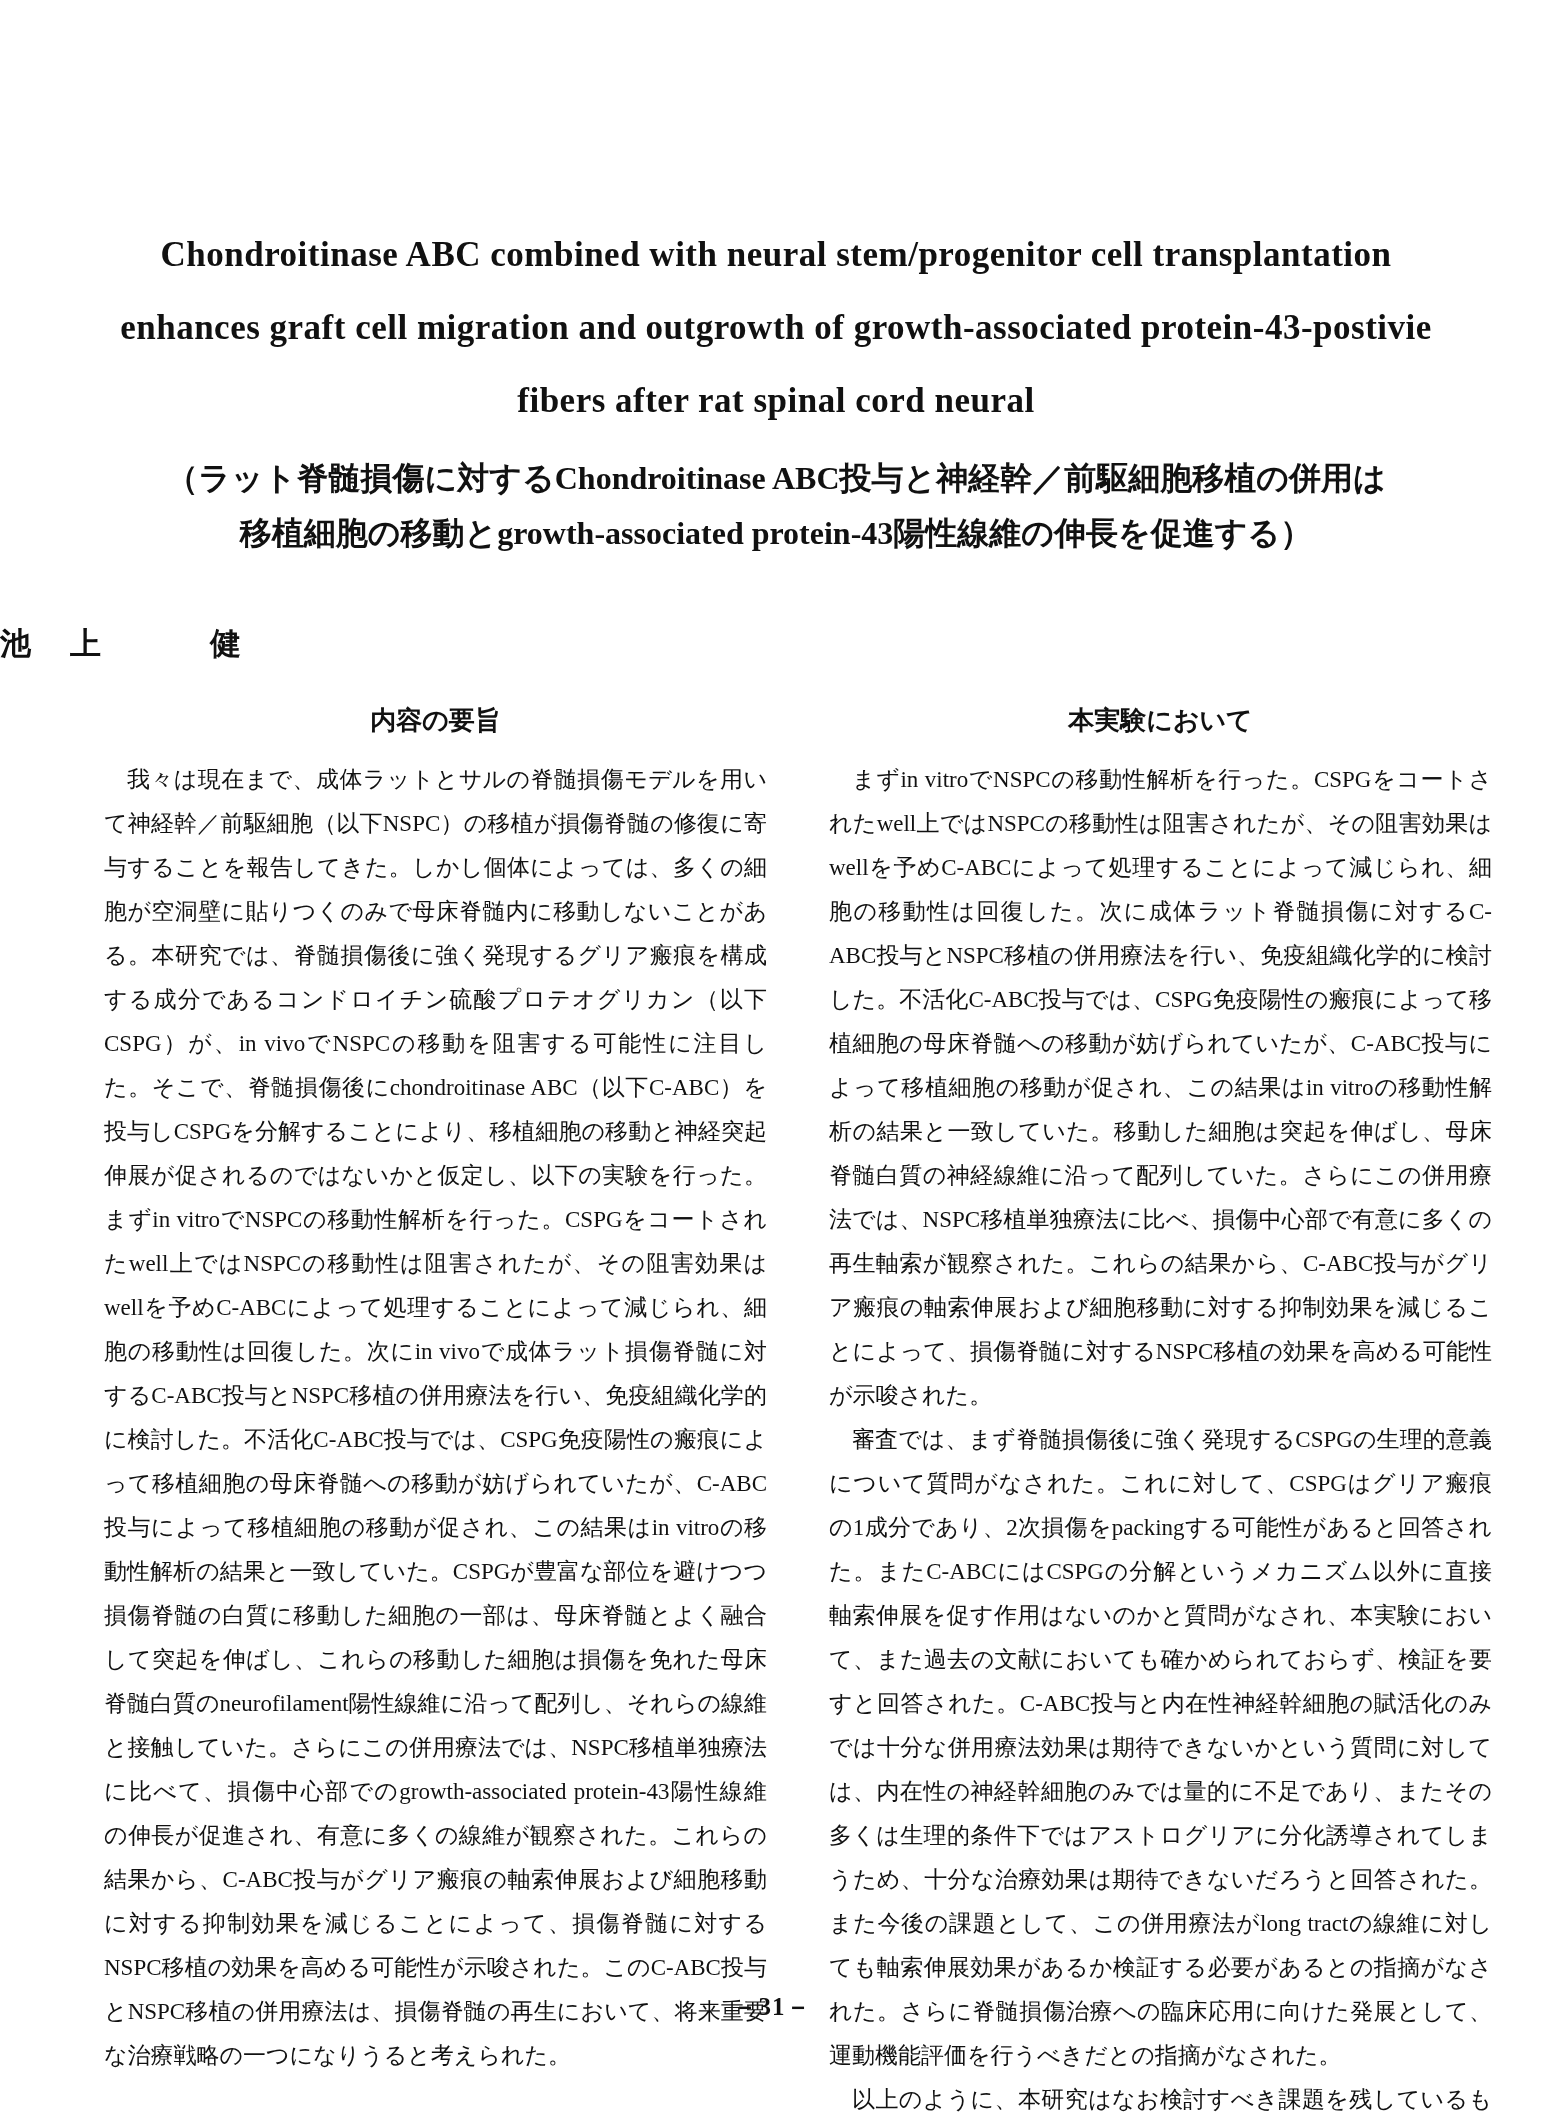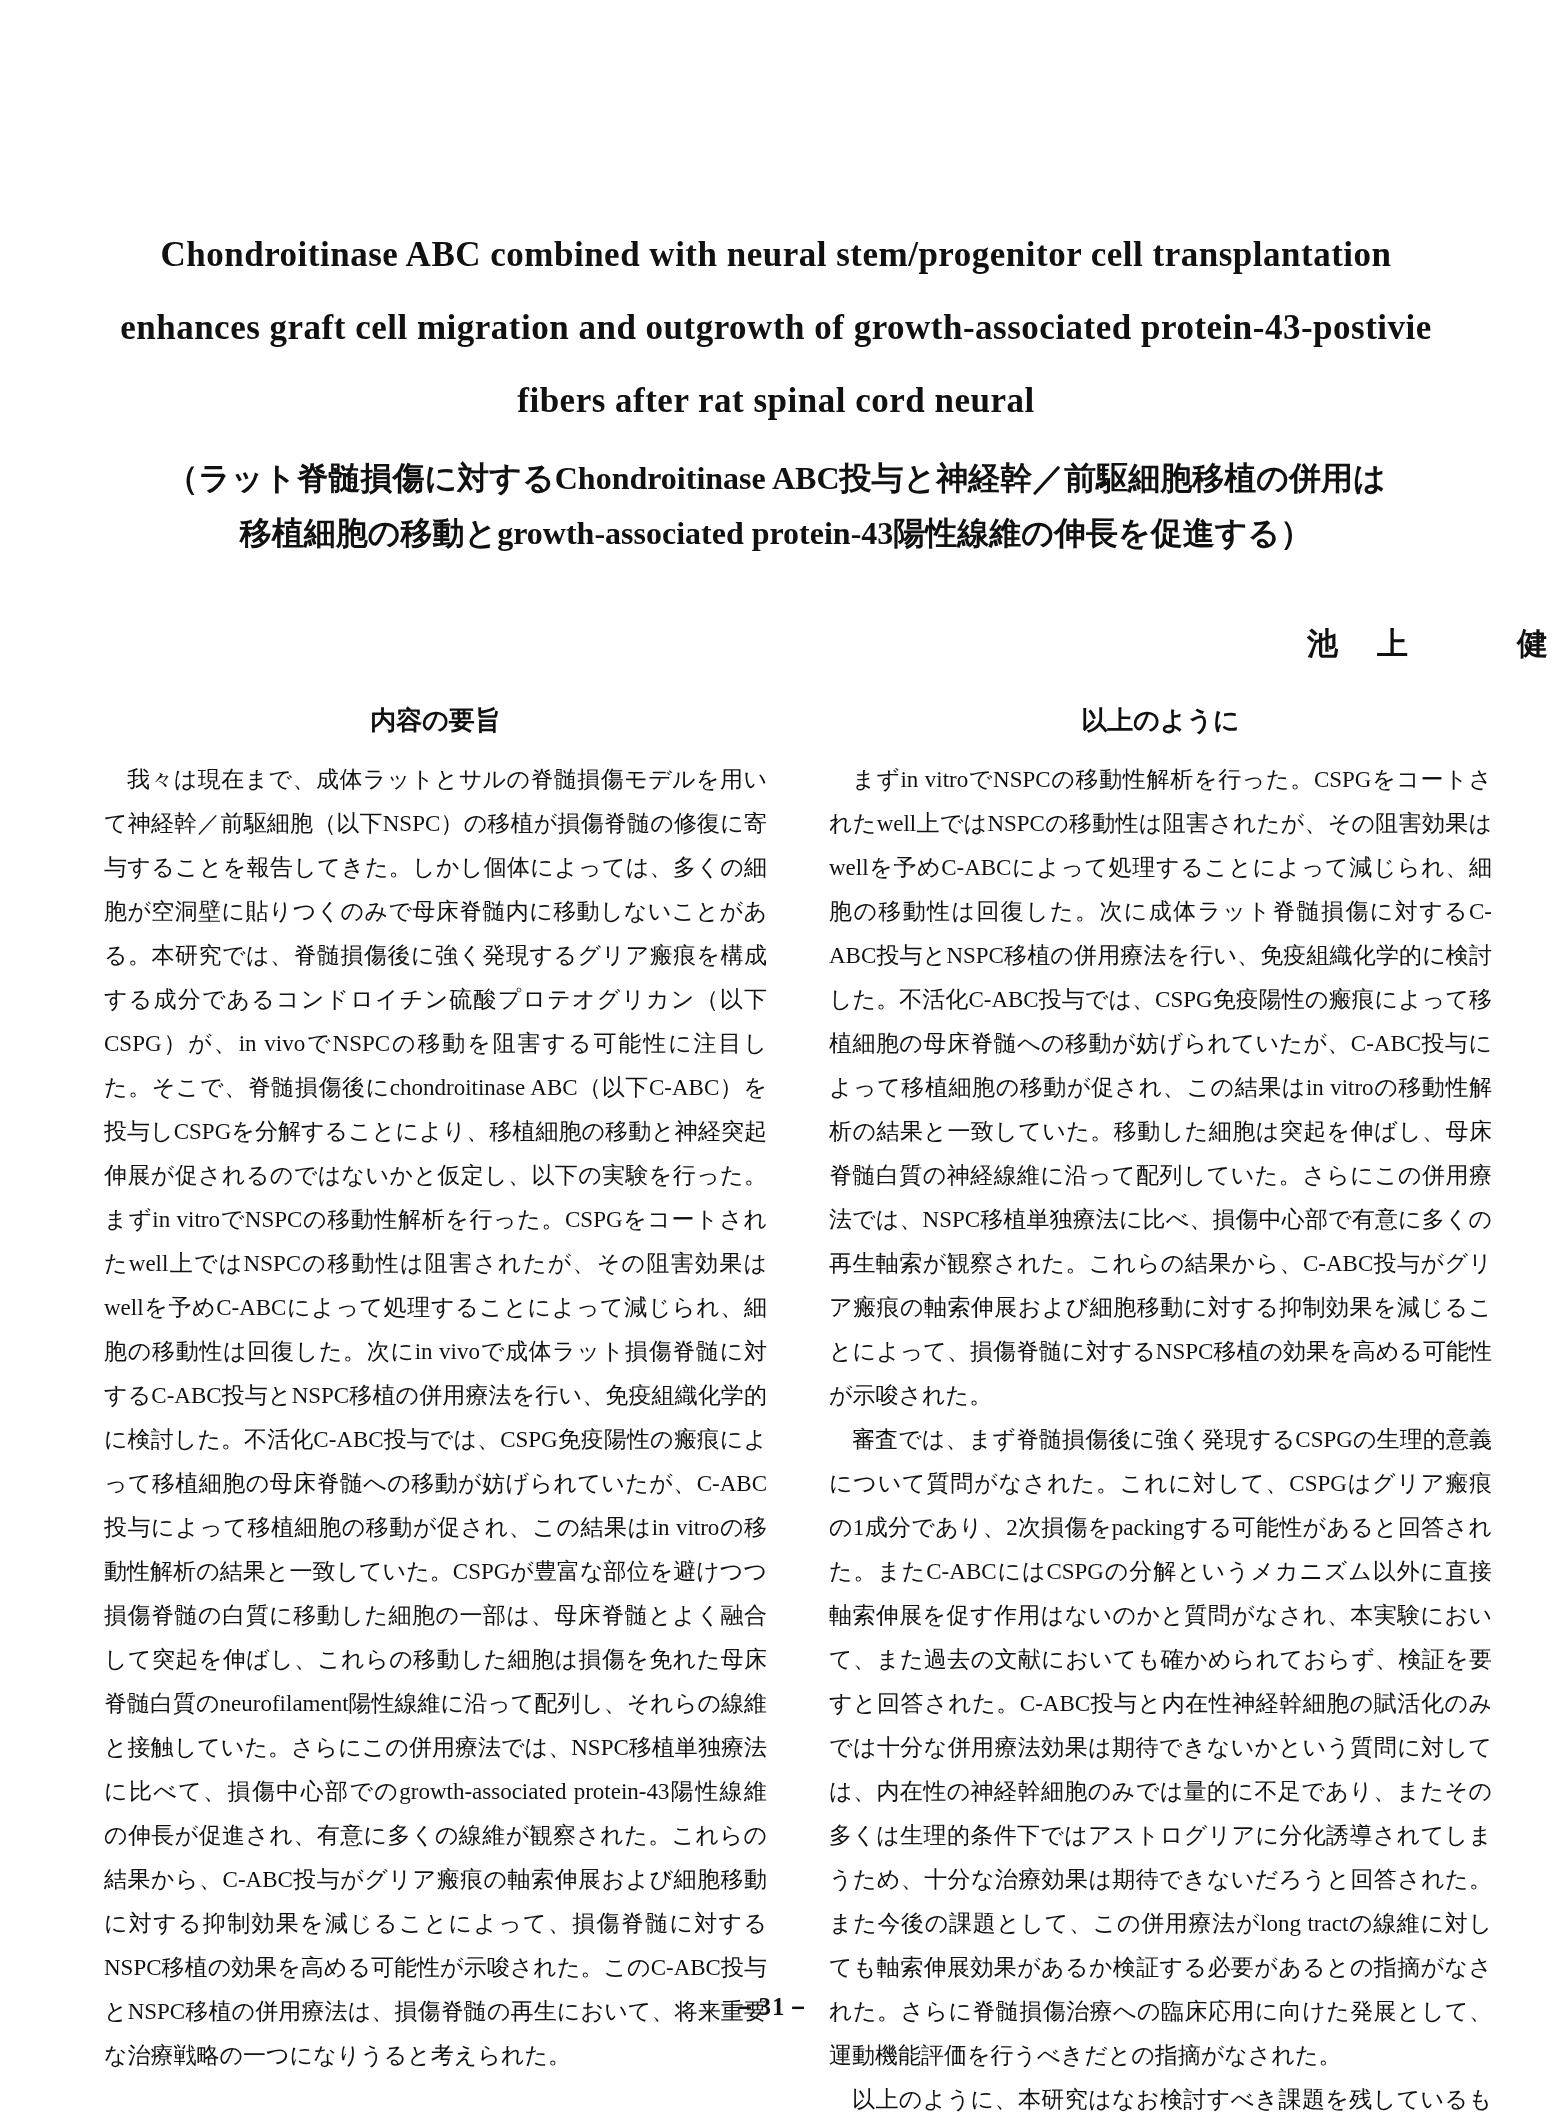--- a/index.html
+++ b/index.html
@@ -25,21 +25,21 @@
     letter-spacing: 0.5px;
   }
   .title-jp {
     margin-top: 14px;
     font-size: 32px;
     line-height: 55px;
     font-weight: 600;
   }
   .author {
     margin-top: 62px;
-    text-align: right;
+    text-align: left;
     font-size: 31px;
     font-weight: 700;
     letter-spacing: 4px;
   }
   .columns {
     display: flex;
     margin-top: 38px;
     padding: 0 60px;
     gap: 18px;
   }
@@ -90,21 +90,21 @@
   <div class="author">池　上　　　健</div>
 
   <div class="columns">
 
     <div class="col">
       <div class="col-heading">内容の要旨</div>
       <p>我々は現在まで、成体ラットとサルの脊髄損傷モデルを用いて神経幹／前駆細胞（以下NSPC）の移植が損傷脊髄の修復に寄与することを報告してきた。しかし個体によっては、多くの細胞が空洞壁に貼りつくのみで母床脊髄内に移動しないことがある。本研究では、脊髄損傷後に強く発現するグリア瘢痕を構成する成分であるコンドロイチン硫酸プロテオグリカン（以下CSPG）が、in vivoでNSPCの移動を阻害する可能性に注目した。そこで、脊髄損傷後にchondroitinase ABC（以下C-ABC）を投与しCSPGを分解することにより、移植細胞の移動と神経突起伸展が促されるのではないかと仮定し、以下の実験を行った。まずin vitroでNSPCの移動性解析を行った。CSPGをコートされたwell上ではNSPCの移動性は阻害されたが、その阻害効果はwellを予めC-ABCによって処理することによって減じられ、細胞の移動性は回復した。次にin vivoで成体ラット損傷脊髄に対するC-ABC投与とNSPC移植の併用療法を行い、免疫組織化学的に検討した。不活化C-ABC投与では、CSPG免疫陽性の瘢痕によって移植細胞の母床脊髄への移動が妨げられていたが、C-ABC投与によって移植細胞の移動が促され、この結果はin vitroの移動性解析の結果と一致していた。CSPGが豊富な部位を避けつつ損傷脊髄の白質に移動した細胞の一部は、母床脊髄とよく融合して突起を伸ばし、これらの移動した細胞は損傷を免れた母床脊髄白質のneurofilament陽性線維に沿って配列し、それらの線維と接触していた。さらにこの併用療法では、NSPC移植単独療法に比べて、損傷中心部でのgrowth-associated protein-43陽性線維の伸長が促進され、有意に多くの線維が観察された。これらの結果から、C-ABC投与がグリア瘢痕の軸索伸展および細胞移動に対する抑制効果を減じることによって、損傷脊髄に対するNSPC移植の効果を高める可能性が示唆された。このC-ABC投与とNSPC移植の併用療法は、損傷脊髄の再生において、将来重要な治療戦略の一つになりうると考えられた。</p>
     </div>
 
     <div class="col">
-      <div class="col-heading">以上のように</div>
+      <div class="col-heading">本実験において</div>
       <p>まずin vitroでNSPCの移動性解析を行った。CSPGをコートされたwell上ではNSPCの移動性は阻害されたが、その阻害効果はwellを予めC-ABCによって処理することによって減じられ、細胞の移動性は回復した。次に成体ラット脊髄損傷に対するC-ABC投与とNSPC移植の併用療法を行い、免疫組織化学的に検討した。不活化C-ABC投与では、CSPG免疫陽性の瘢痕によって移植細胞の母床脊髄への移動が妨げられていたが、C-ABC投与によって移植細胞の移動が促され、この結果はin vitroの移動性解析の結果と一致していた。移動した細胞は突起を伸ばし、母床脊髄白質の神経線維に沿って配列していた。さらにこの併用療法では、NSPC移植単独療法に比べ、損傷中心部で有意に多くの再生軸索が観察された。これらの結果から、C-ABC投与がグリア瘢痕の軸索伸展および細胞移動に対する抑制効果を減じることによって、損傷脊髄に対するNSPC移植の効果を高める可能性が示唆された。</p>
       <p>審査では、まず脊髄損傷後に強く発現するCSPGの生理的意義について質問がなされた。これに対して、CSPGはグリア瘢痕の1成分であり、2次損傷をpackingする可能性があると回答された。またC-ABCにはCSPGの分解というメカニズム以外に直接軸索伸展を促す作用はないのかと質問がなされ、本実験において、また過去の文献においても確かめられておらず、検証を要すと回答された。C-ABC投与と内在性神経幹細胞の賦活化のみでは十分な併用療法効果は期待できないかという質問に対しては、内在性の神経幹細胞のみでは量的に不足であり、またその多くは生理的条件下ではアストログリアに分化誘導されてしまうため、十分な治療効果は期待できないだろうと回答された。また今後の課題として、この併用療法がlong tractの線維に対しても軸索伸展効果があるか検証する必要があるとの指摘がなされた。さらに脊髄損傷治療への臨床応用に向けた発展として、運動機能評価を行うべきだとの指摘がなされた。</p>
       <p>以上のように、本研究はなお検討すべき課題を残しているものの、グリア瘢痕を克服することにより移植細胞の生着を向上させ、脊損に対する神経幹細胞移植療法を改良しえた点、数多く提唱されている脊髄損傷治療法のうち2つの治療法の併用効果を証明することによって、臨床応用に一歩近づけたという点で評価された。</p>
 
     </div>
 
   </div>
 
   <div class="page-number">－31－</div>
 

